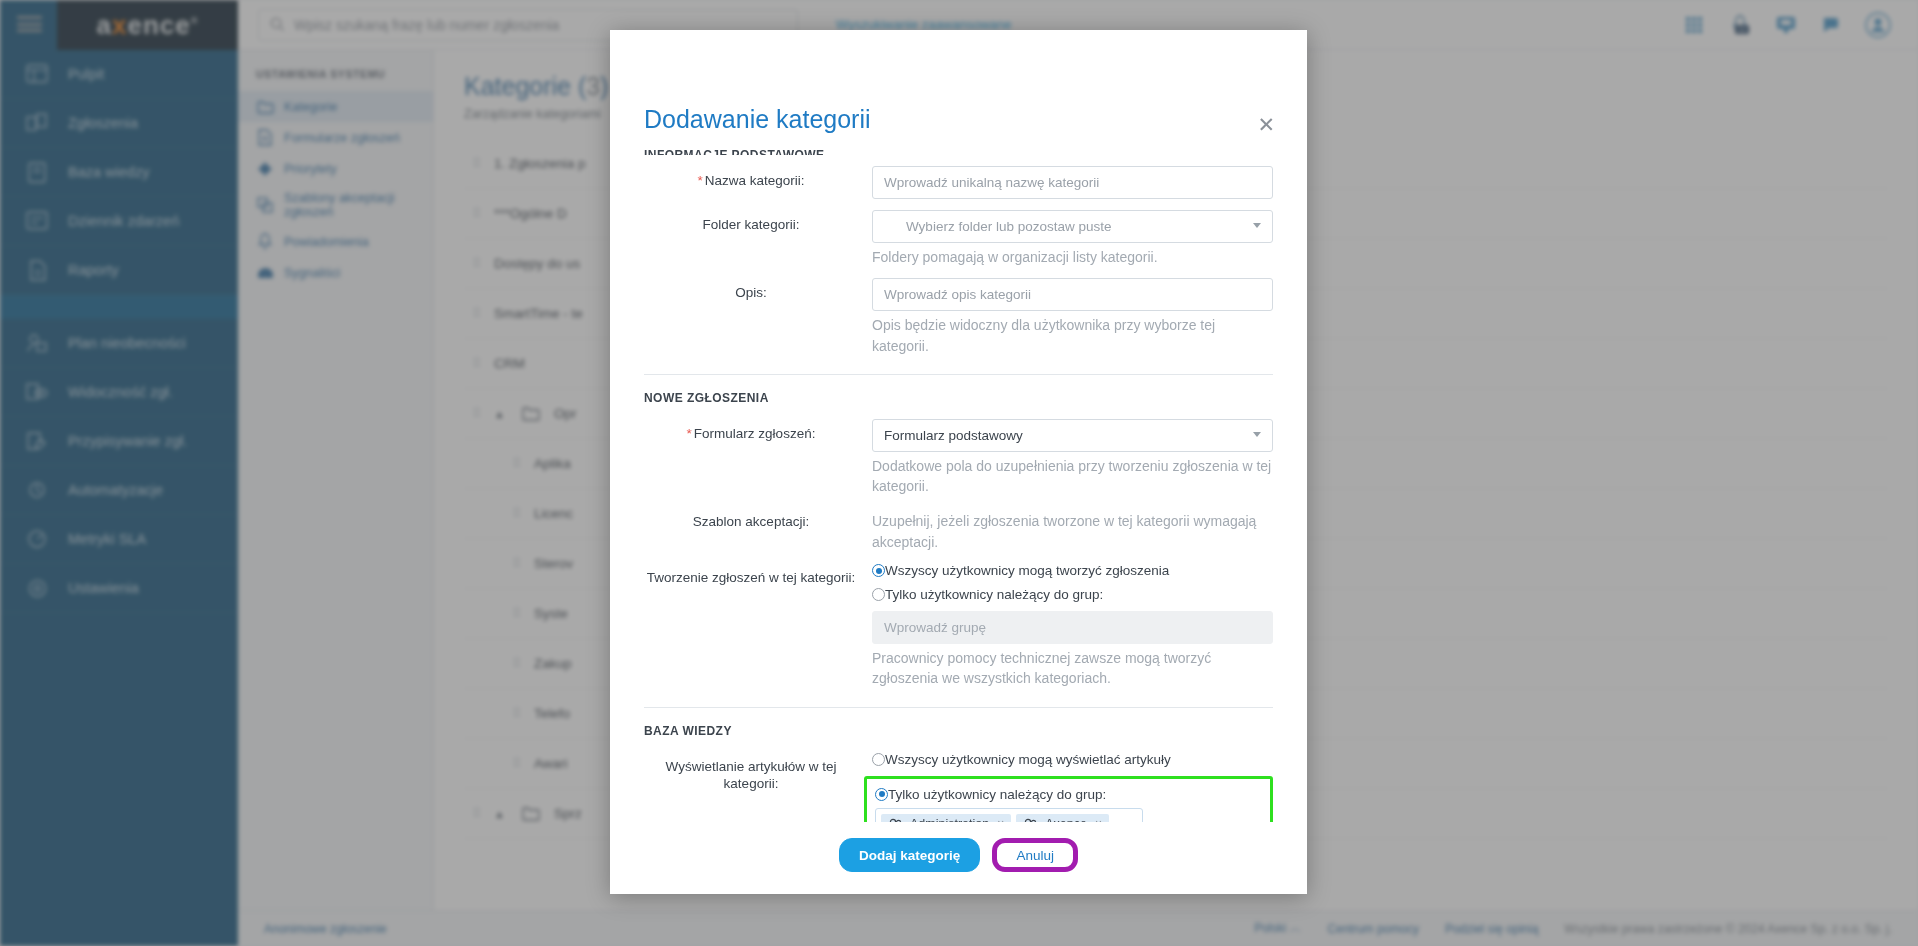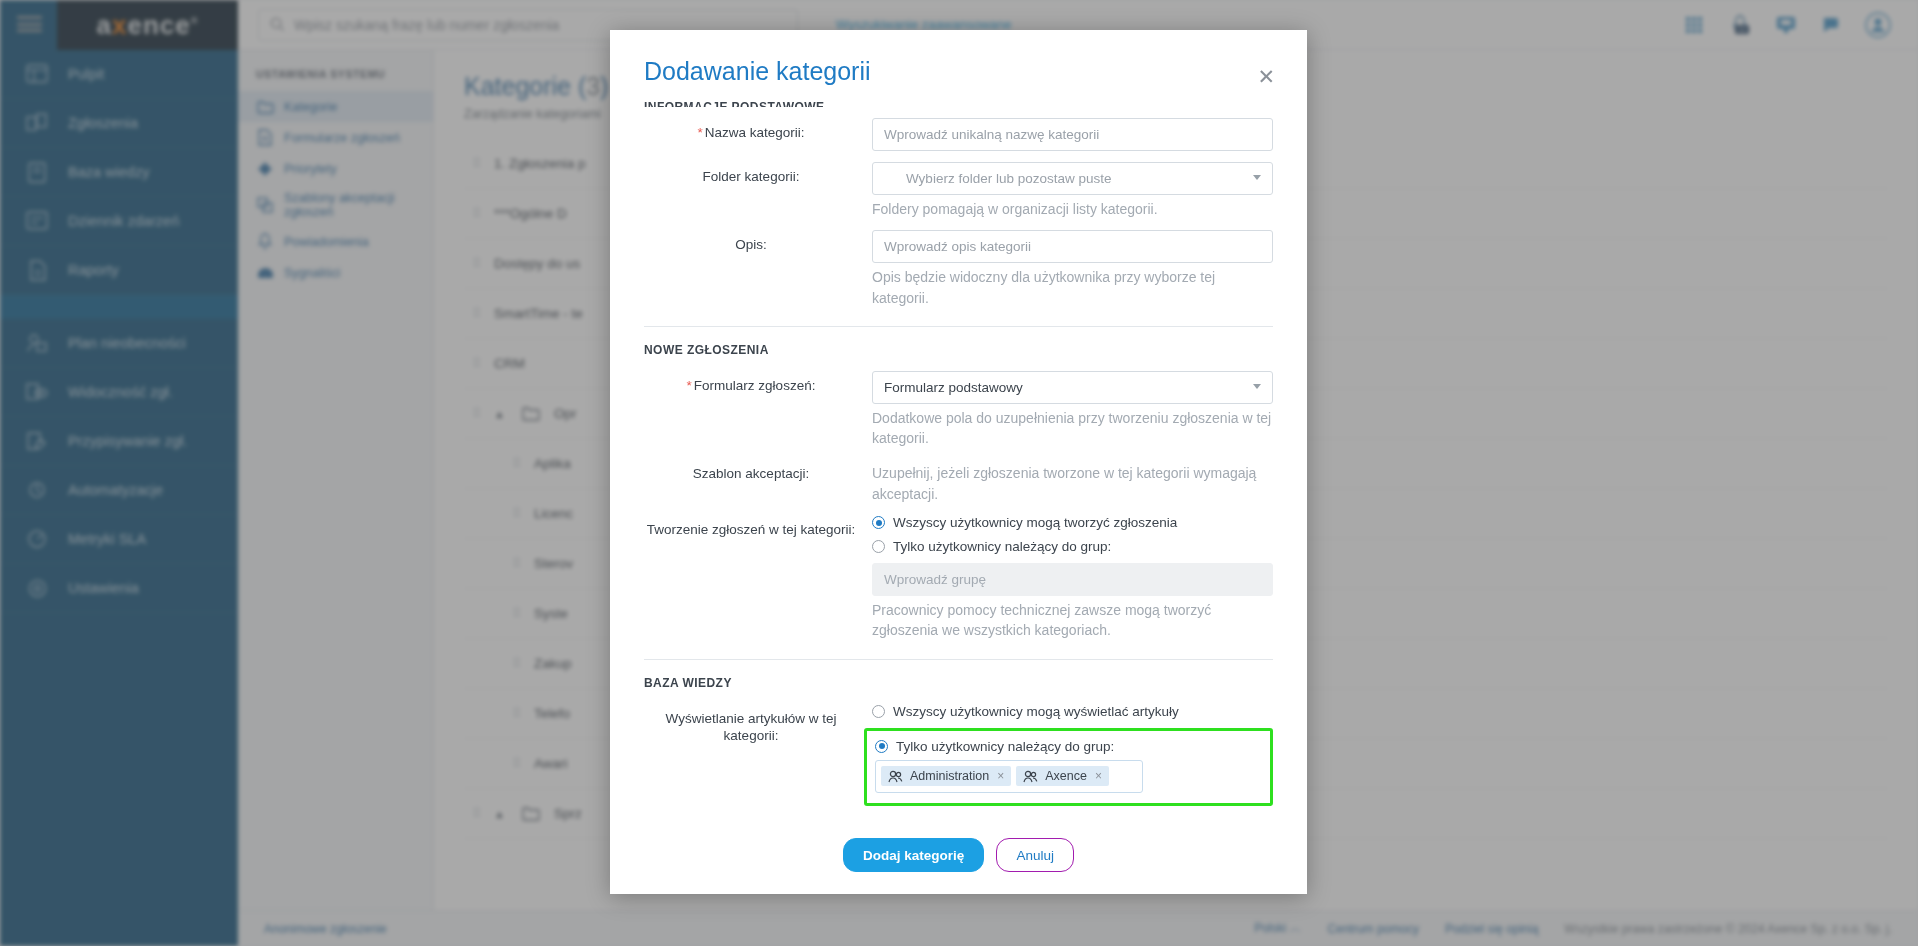--- a/index.html
+++ b/index.html
@@ -142,21 +142,21 @@
     position: absolute;
     left: 610px; top: 30px;
     width: 697px; height: 864px;
     background: #ffffff;
     z-index: 100;
     box-shadow: 0 3px 22px rgba(0,0,0,0.28);
     display: flex; flex-direction: column;
   }
   .modal-header {
     padding: 27px 34px 0 34px;
-    position: relative; flex: 0 0 auto;
+    position: relative; flex: 0 0 auto; margin-top: 48px;
   }
   .modal-title {
     font-size: 25px; color: #1f7bc4; font-weight: normal; margin: 0;
   }
   .modal-close {
     position: absolute; right: 26px; top: 32px;
     font-size: 21px; color: #8b9199; cursor: pointer; line-height: 1;
     background: none; border: none; padding: 4px 6px;
   }
   .modal-body {
@@ -200,21 +200,21 @@
     position: absolute; right: 12px; top: 13px;
     width: 0; height: 0;
     border-left: 4.5px solid transparent; border-right: 4.5px solid transparent;
     border-top: 5px solid #97a0a8;
     pointer-events: none;
   }
   .select-val { color: #3c444d; }
   .select-ph { color: #9aa1a9; }
   .hint { font-size: 14px; color: #a3aab2; margin-top: 4px; line-height: 1.45; }
 
-  .radio-line { display: flex; align-items: center; gap: 8px; margin-bottom: 9px; cursor: pointer; }
+  .radio-line { display: flex; align-items: center; margin-bottom: 9px; cursor: pointer; }
   .radio {
     width: 13px; height: 13px; flex: 0 0 13px;
     border: 1px solid #9aa1a9; border-radius: 50%;
     background: #fff; position: relative;
   }
   .radio.checked { border-color: #1f7bc4; }
   .radio.checked::after {
     content: ""; position: absolute;
     left: 2.5px; top: 2.5px; width: 6px; height: 6px;
     border-radius: 50%; background: #1f7bc4;
@@ -258,21 +258,21 @@
     display: flex; justify-content: center; gap: 12px;
     border-top: 0;
   }
   .btn {
     height: 34px; border-radius: 13px;
     font-size: 13.5px; cursor: pointer;
     font-family: "Liberation Sans", sans-serif;
     padding: 0 19px;
   }
   .btn-primary { background: #1ca0e3; color: #fff; border: 1px solid #1ca0e3; font-weight: bold; }
-  .btn-secondary { background: #fff; color: #1f7bc4; border: 1px solid #a21caf; }
+  .btn-secondary { background: #fff; color: #1f7bc4; border: 5px solid #a21caf; }
 </style>
 </head>
 <body>
 
 <div id="app-background">
 
   <div class="topbar">
     <div class="searchbox">
       <svg width="15" height="15" viewBox="0 0 16 16">
         <circle cx="6.5" cy="6.5" r="5" fill="none" stroke="#8b9199" stroke-width="1.4"></circle>

